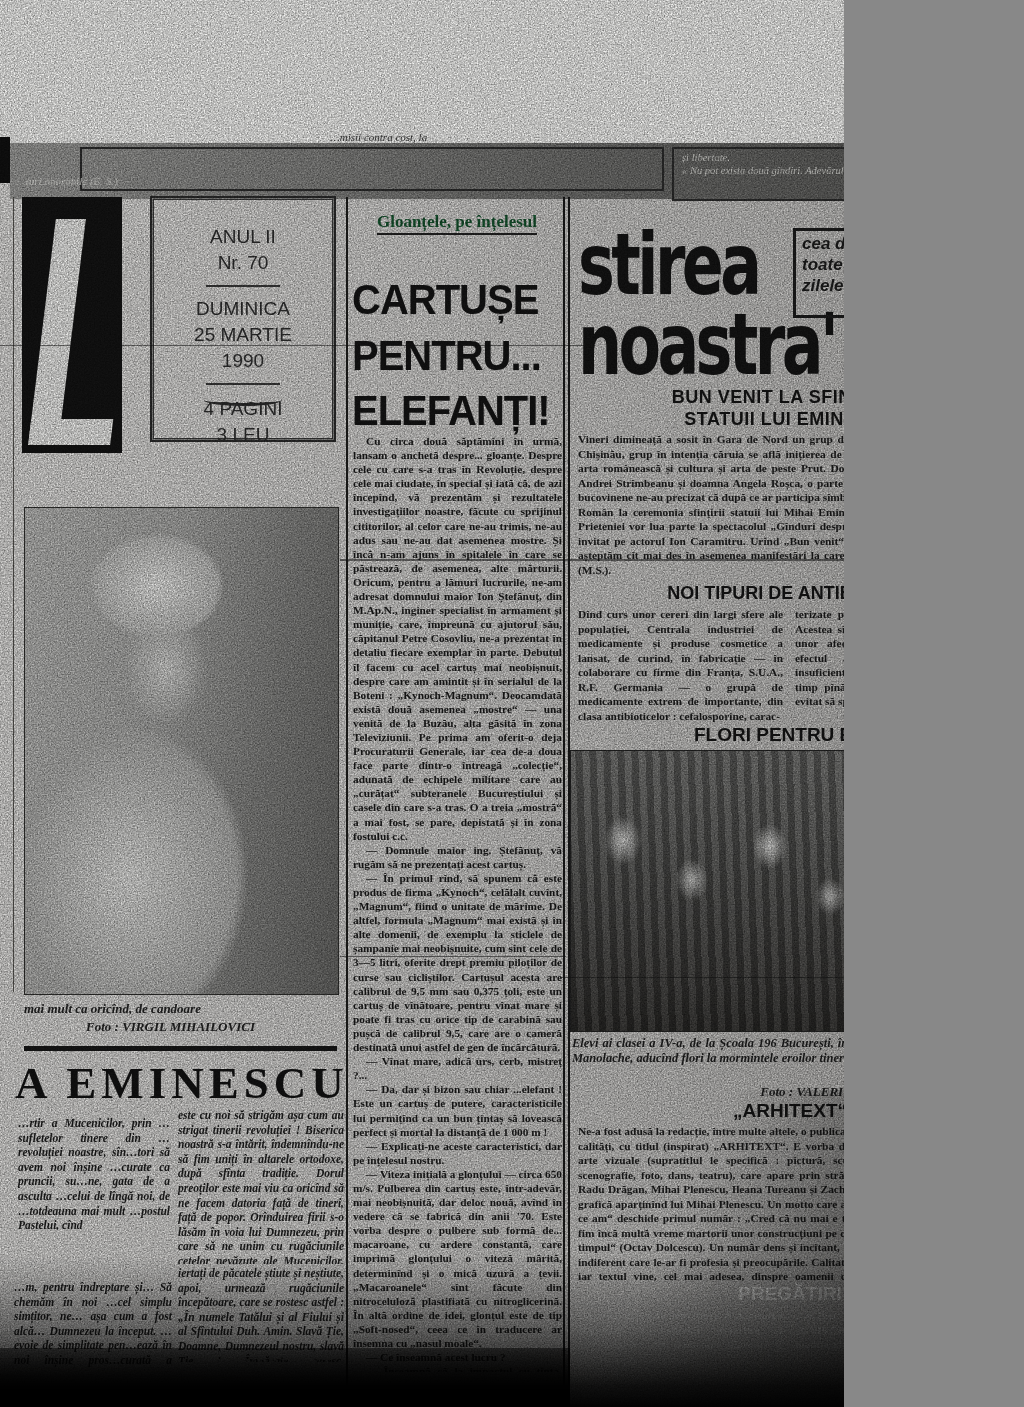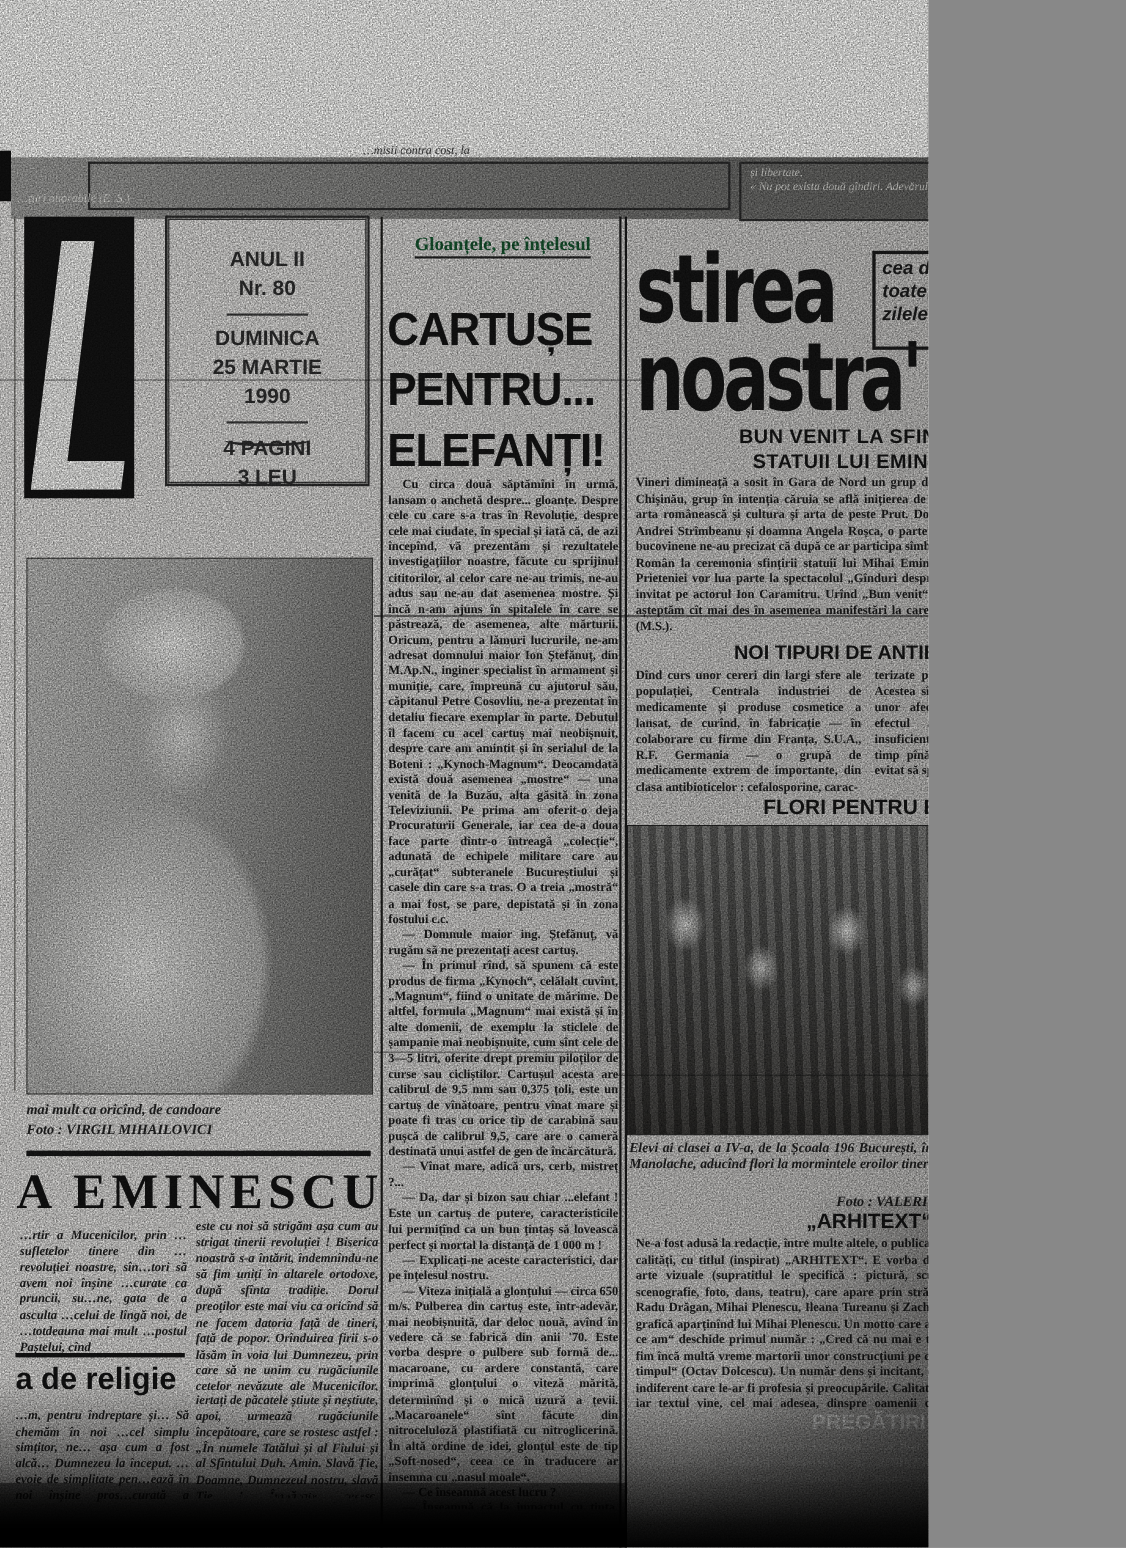--- a/index.html
+++ b/index.html
@@ -30,34 +30,34 @@
   .hdr-fragleft{position:absolute;left:6px;top:32px;font:italic 11px "Liberation Serif",serif;color:#d6d6d2;}
   .hdr-name{font-style:normal;font-weight:bold;color:#2a2a2a;letter-spacing:1px;text-align:right;}
   .blacksliver{left:0;top:137px;width:10px;height:46px;background:#101010;}
   
   .pageborder{left:13px;top:197px;width:1px;height:795px;background:#55534f;}
   .logo{left:22px;top:197px;width:100px;height:256px;background:#131313;overflow:hidden;}
   .logo-glyph{position:absolute;left:20px;top:22px;width:52px;height:200px;
     border-left:30px solid #e9e9e7;border-bottom:26px solid #e9e9e7;transform:skewX(-7deg);}
   .datebox{left:150px;top:196px;width:186px;height:246px;border:2px solid #2b2b2b;
     box-shadow:inset 0 0 0 1px #8a8a88, inset 0 0 0 2px #3a3a3a;
-    font-family:"Liberation Sans",sans-serif;font-weight:bold;color:#2e2e2e;
+    font-family:"Liberation Sans",sans-serif;font-weight:normal;color:#2e2e2e;
     text-align:center;font-size:19px;line-height:26px;padding-top:26px;box-sizing:border-box;}
   .datebox .div{width:74px;border-top:2px solid #3a3a3a;margin:9px auto;}
   .datebox .squig{width:78px;height:9px;border-bottom:3px solid #2e2e2e;border-radius:50%;margin:2px auto 4px;}
   .banner{left:24px;top:455px;width:312px;height:42px;background:#0d0d0d;color:#e9e9e7;
     font:bold 26px/42px "Liberation Sans",sans-serif;letter-spacing:2px;padding-left:4px;box-sizing:border-box;white-space:nowrap;overflow:hidden;}
   .lphoto{left:24px;top:507px;width:313px;height:486px;border:1px solid #2f2f2d;
     background:
       radial-gradient(90px 70px at 42% 16%,#e6e6e4,#bcbcba 68%,rgba(0,0,0,0) 75%),
       radial-gradient(58px 78px at 45% 33%,#d2d2d0,rgba(0,0,0,0) 72%),
       radial-gradient(150px 190px at 33% 76%,#dddddb,#aeaeac 72%,rgba(0,0,0,0) 80%),
       linear-gradient(100deg,#b8b8b6 0%,#a6a6a4 40%,#828280 70%,#666664 100%);}
   .lcap{left:24px;top:1000px;width:313px;font:italic bold 13px/18px "Liberation Serif",serif;color:#222;}
-  .lcap .credit{text-align:left;padding-right:20px;}
+  .lcap .credit{text-align:center;padding-right:20px;}
   .thickrule{left:24px;top:1046px;width:313px;height:5px;background:#171717;}
   .chip{left:15px;top:1058px;width:340px;font:bold 45px/50px "Liberation Serif",serif;
     letter-spacing:5px;color:#121212;white-space:nowrap;}
   .relcol{font:italic bold 11.5px/14.6px "Liberation Serif",serif;text-align:justify;color:#1c1c1c;overflow:hidden;}
   .relc1{left:18px;top:1116px;width:152px;height:114px;}
   .relc2{left:178px;top:1108px;width:166px;height:156px;}
   .religbar{left:14px;top:1230px;width:154px;border-top:4px solid #141414;padding-top:4px;
     font:bold 28px "Liberation Sans",sans-serif;color:#131313;white-space:nowrap;}
   .relc1b{left:14px;top:1280px;width:158px;height:88px;}
   .relc2b{left:178px;top:1266px;width:166px;height:96px;}
@@ -136,41 +136,40 @@
     </div>
   </div>
   <div class="abs blacksliver"></div>
 
   <div class="abs pageborder"></div>
   <div class="abs logo">
     <div class="logo-glyph"></div>
   </div>
   <div class="abs datebox">
     <div>ANUL II</div>
-    <div>Nr. 80</div>
+    <div>Nr. 70</div>
     <div class="div"></div>
     <div>DUMINICA</div>
     <div>25 MARTIE</div>
     <div>1990</div>
     <div class="div"></div>
     <div class="squig"></div>
     <div style="margin-top:-14px;">4 PAGINI</div>
     <div>3 LEU</div>
   </div>
 
   <div class="abs lphoto"></div>
   <div class="abs lcap">
     <div>mai mult ca oricînd, de candoare</div>
     <div class="credit">Foto : VIRGIL MIHAILOVICI</div>
   </div>
   <div class="abs thickrule"></div>
   <div class="abs chip">A EMINESCU</div>
   <div class="abs relcol relc1">…rtir a Mucenicilor, prin …sufletelor tinere din …revoluției noastre, sîn…tori să avem noi înșine …curate ca pruncii, su…ne, gata de a asculta …celui de lîngă noi, de …totdeauna mai mult …postul Paștelui, cînd</div>
   <div class="abs relcol relc2">este cu noi să strigăm așa cum au strigat tinerii revoluției ! Biserica noastră s-a întărit, îndemnîndu-ne să fim uniți în altarele ortodoxe, după sfînta tradiție. Dorul preoților este mai viu ca oricînd să ne facem datoria față de tineri, față de popor. Orînduirea firii s-o lăsăm în voia lui Dumnezeu, prin care să ne unim cu rugăciunile cetelor nevăzute ale Mucenicilor, ale tuturor sfinților. Care sînt aceste rugăciuni ? Se începe prin cererea de a fi</div>
-  <div class="abs religbar">a de religie</div>
   <div class="abs relcol relc1b">…m, pentru îndreptare și… Să chemăm în noi …cel simplu simțitor, ne… așa cum a fost alcă… Dumnezeu la început. …evoie de simplitate pen…ează în noi înșine pros…curată a învierii, …utem ieși în fața sfin…ădăturia credinței…</div>
   <div class="abs relcol relc2b">iertați de păcatele știute și neștiute, apoi, urmează rugăciunile începătoare, care se rostesc astfel : „În numele Tatălui și al Fiului și al Sfîntului Duh. Amin. Slavă Ție, Doamne, Dumnezeul nostru, slavă Ție ! Împărate ceresc, Mîngîitorule, Duhul adevărului, Carele pretutindenea ești și toate le pli…</div>
   <div class="abs byline-left">ION ANDREICUȚ</div>
 
   <div class="abs vrule1"></div>
   <div class="abs vrule2"></div>
   <div class="abs vrule3"></div>
   <div class="abs redge"></div>
   <div class="abs scan scan1"></div>
   <div class="abs scan scan2"></div>

